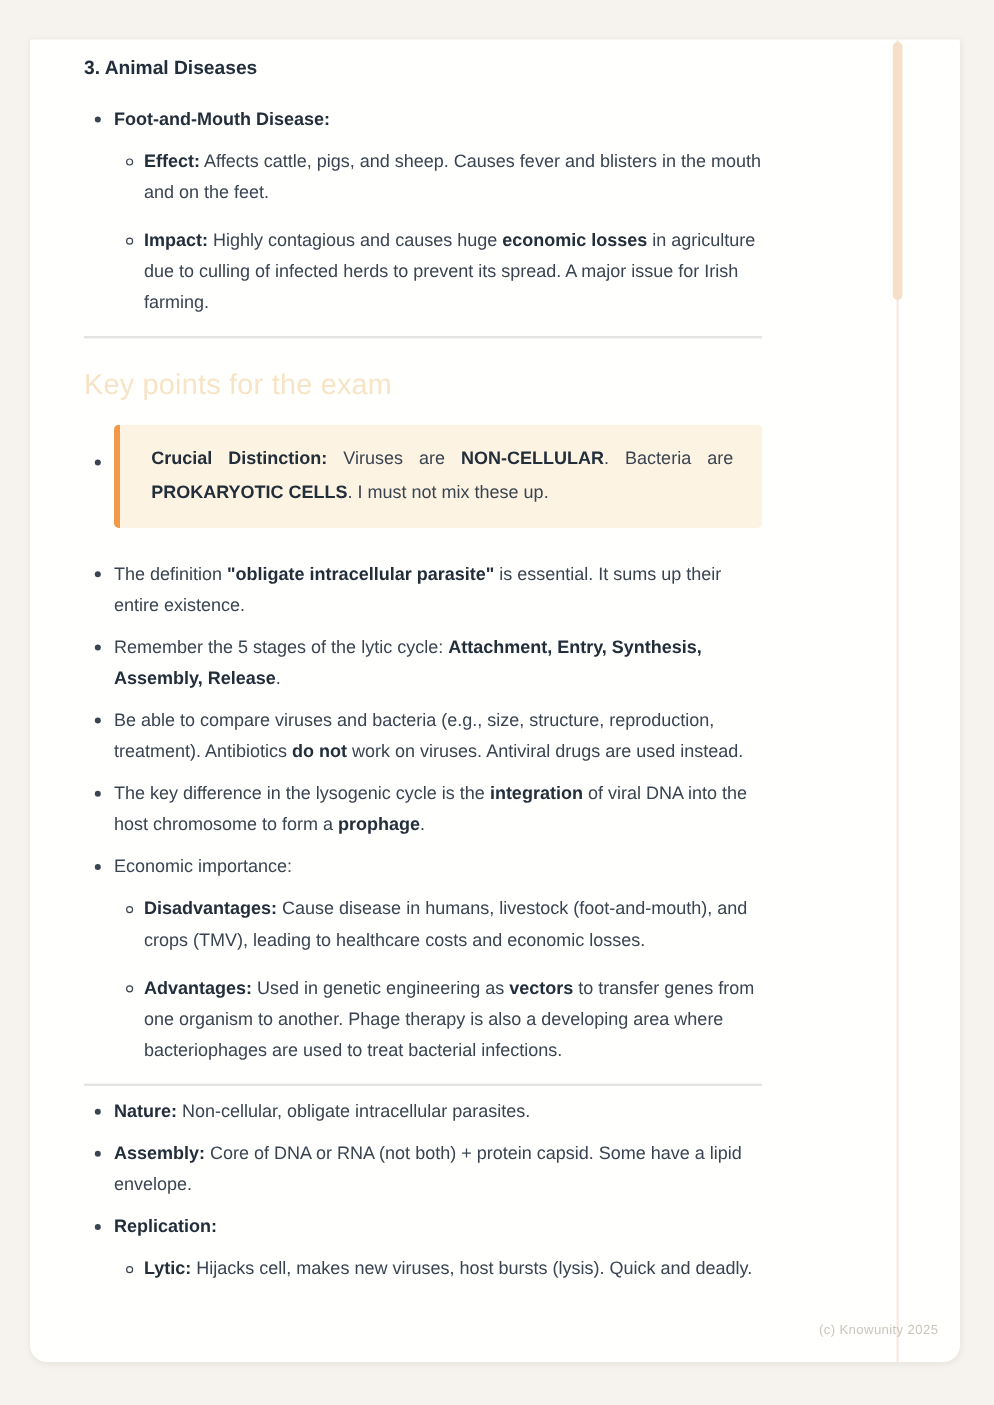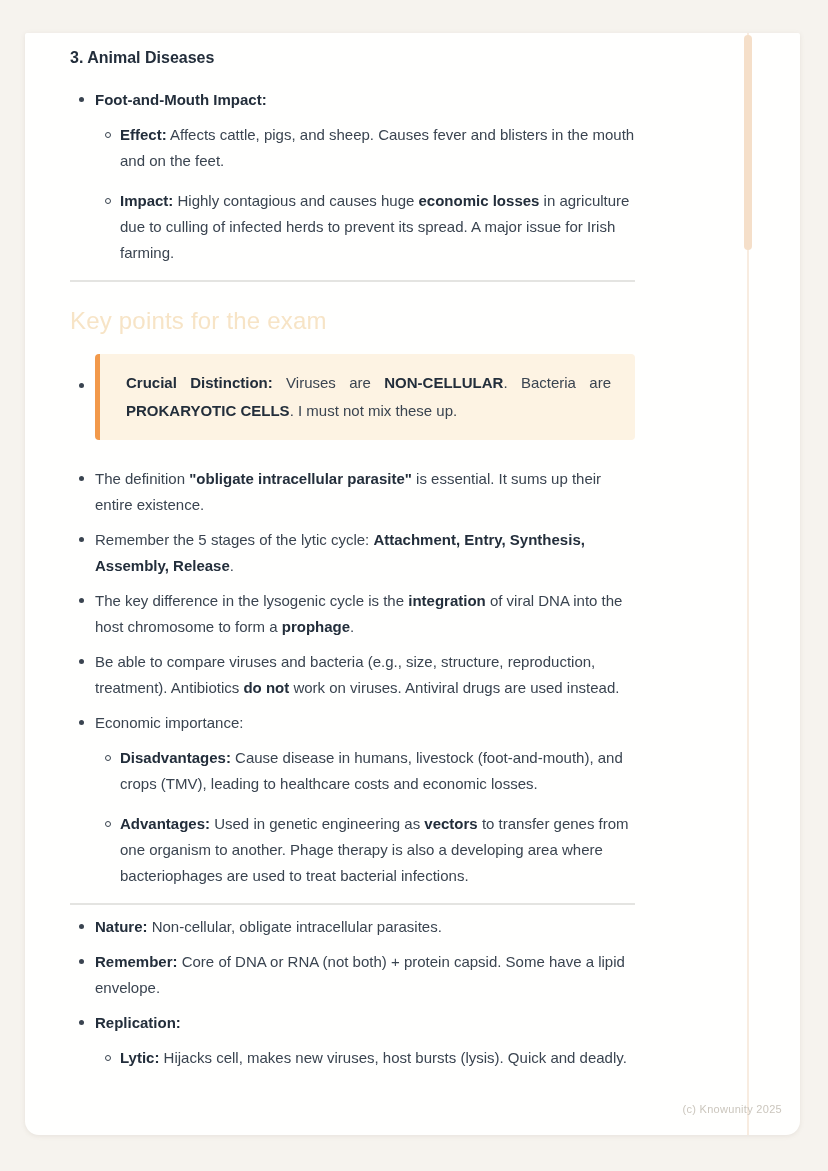--- a/index.html
+++ b/index.html
@@ -63,21 +63,21 @@
 <body>
 
 <div class="canvas">
   <div class="page">
     <div class="scroll-line"></div>
     <div class="scroll-thumb"></div>
     <div class="content" id="blocks-host">
         <div class="doc-h4"><strong>3. Animal Diseases</strong></div>
         <div class="li li1">
           <span class="marker"></span>
-          <div><strong>Foot-and-Mouth Impact:</strong></div>
+          <div><strong>Foot-and-Mouth Disease:</strong></div>
         </div>
         <div class="li li2">
           <span class="marker"></span>
           <div><strong>Effect:</strong><span> Affects cattle, pigs, and sheep. Causes fever and blisters in the mouth and on the feet.</span></div>
         </div>
         <div class="li li2">
           <span class="marker"></span>
           <div><strong>Impact:</strong><span> Highly contagious and causes huge </span><strong>economic losses</strong><span> in agriculture due to culling of infected herds to prevent its spread. A major issue for Irish farming.</span></div>
         </div>
         <div class="divider"></div>
@@ -89,46 +89,46 @@
         <div class="li li1">
           <span class="marker"></span>
           <div><span>The definition </span><strong>"obligate intracellular parasite"</strong><span> is essential. It sums up their entire existence.</span></div>
         </div>
         <div class="li li1">
           <span class="marker"></span>
           <div><span>Remember the 5 stages of the lytic cycle: </span><strong>Attachment, Entry, Synthesis, Assembly, Release</strong><span>.</span></div>
         </div>
         <div class="li li1">
           <span class="marker"></span>
-          <div><span>The key difference in the lysogenic cycle is the </span><strong>integration</strong><span> of viral DNA into the host chromosome to form a </span><strong>prophage</strong><span>.</span></div>
+          <div><span>Be able to compare viruses and bacteria (e.g., size, structure, reproduction, treatment). Antibiotics </span><strong>do not</strong><span> work on viruses. Antiviral drugs are used instead.</span></div>
         </div>
         <div class="li li1">
           <span class="marker"></span>
-          <div><span>Be able to compare viruses and bacteria (e.g., size, structure, reproduction, treatment). Antibiotics </span><strong>do not</strong><span> work on viruses. Antiviral drugs are used instead.</span></div>
+          <div><span>The key difference in the lysogenic cycle is the </span><strong>integration</strong><span> of viral DNA into the host chromosome to form a </span><strong>prophage</strong><span>.</span></div>
         </div>
         <div class="li li1">
           <span class="marker"></span>
           <div><span>Economic importance:</span></div>
         </div>
         <div class="li li2">
           <span class="marker"></span>
           <div><strong>Disadvantages:</strong><span> Cause disease in humans, livestock (foot-and-mouth), and crops (TMV), leading to healthcare costs and economic losses.</span></div>
         </div>
         <div class="li li2">
           <span class="marker"></span>
           <div><strong>Advantages:</strong><span> Used in genetic engineering as </span><strong>vectors</strong><span> to transfer genes from one organism to another. Phage therapy is also a developing area where bacteriophages are used to treat bacterial infections.</span></div>
         </div>
         <div class="divider"></div>
         <div class="li li1">
           <span class="marker"></span>
           <div><strong>Nature:</strong><span> Non-cellular, obligate intracellular parasites.</span></div>
         </div>
         <div class="li li1">
           <span class="marker"></span>
-          <div><strong>Remember:</strong><span> Core of DNA or RNA (not both) + protein capsid. Some have a lipid envelope.</span></div>
+          <div><strong>Assembly:</strong><span> Core of DNA or RNA (not both) + protein capsid. Some have a lipid envelope.</span></div>
         </div>
         <div class="li li1">
           <span class="marker"></span>
           <div><strong>Replication:</strong></div>
         </div>
         <div class="li li2">
           <span class="marker"></span>
           <div><strong>Lytic:</strong><span> Hijacks cell, makes new viruses, host bursts (lysis). Quick and deadly.</span></div>
         </div>
       </div>

